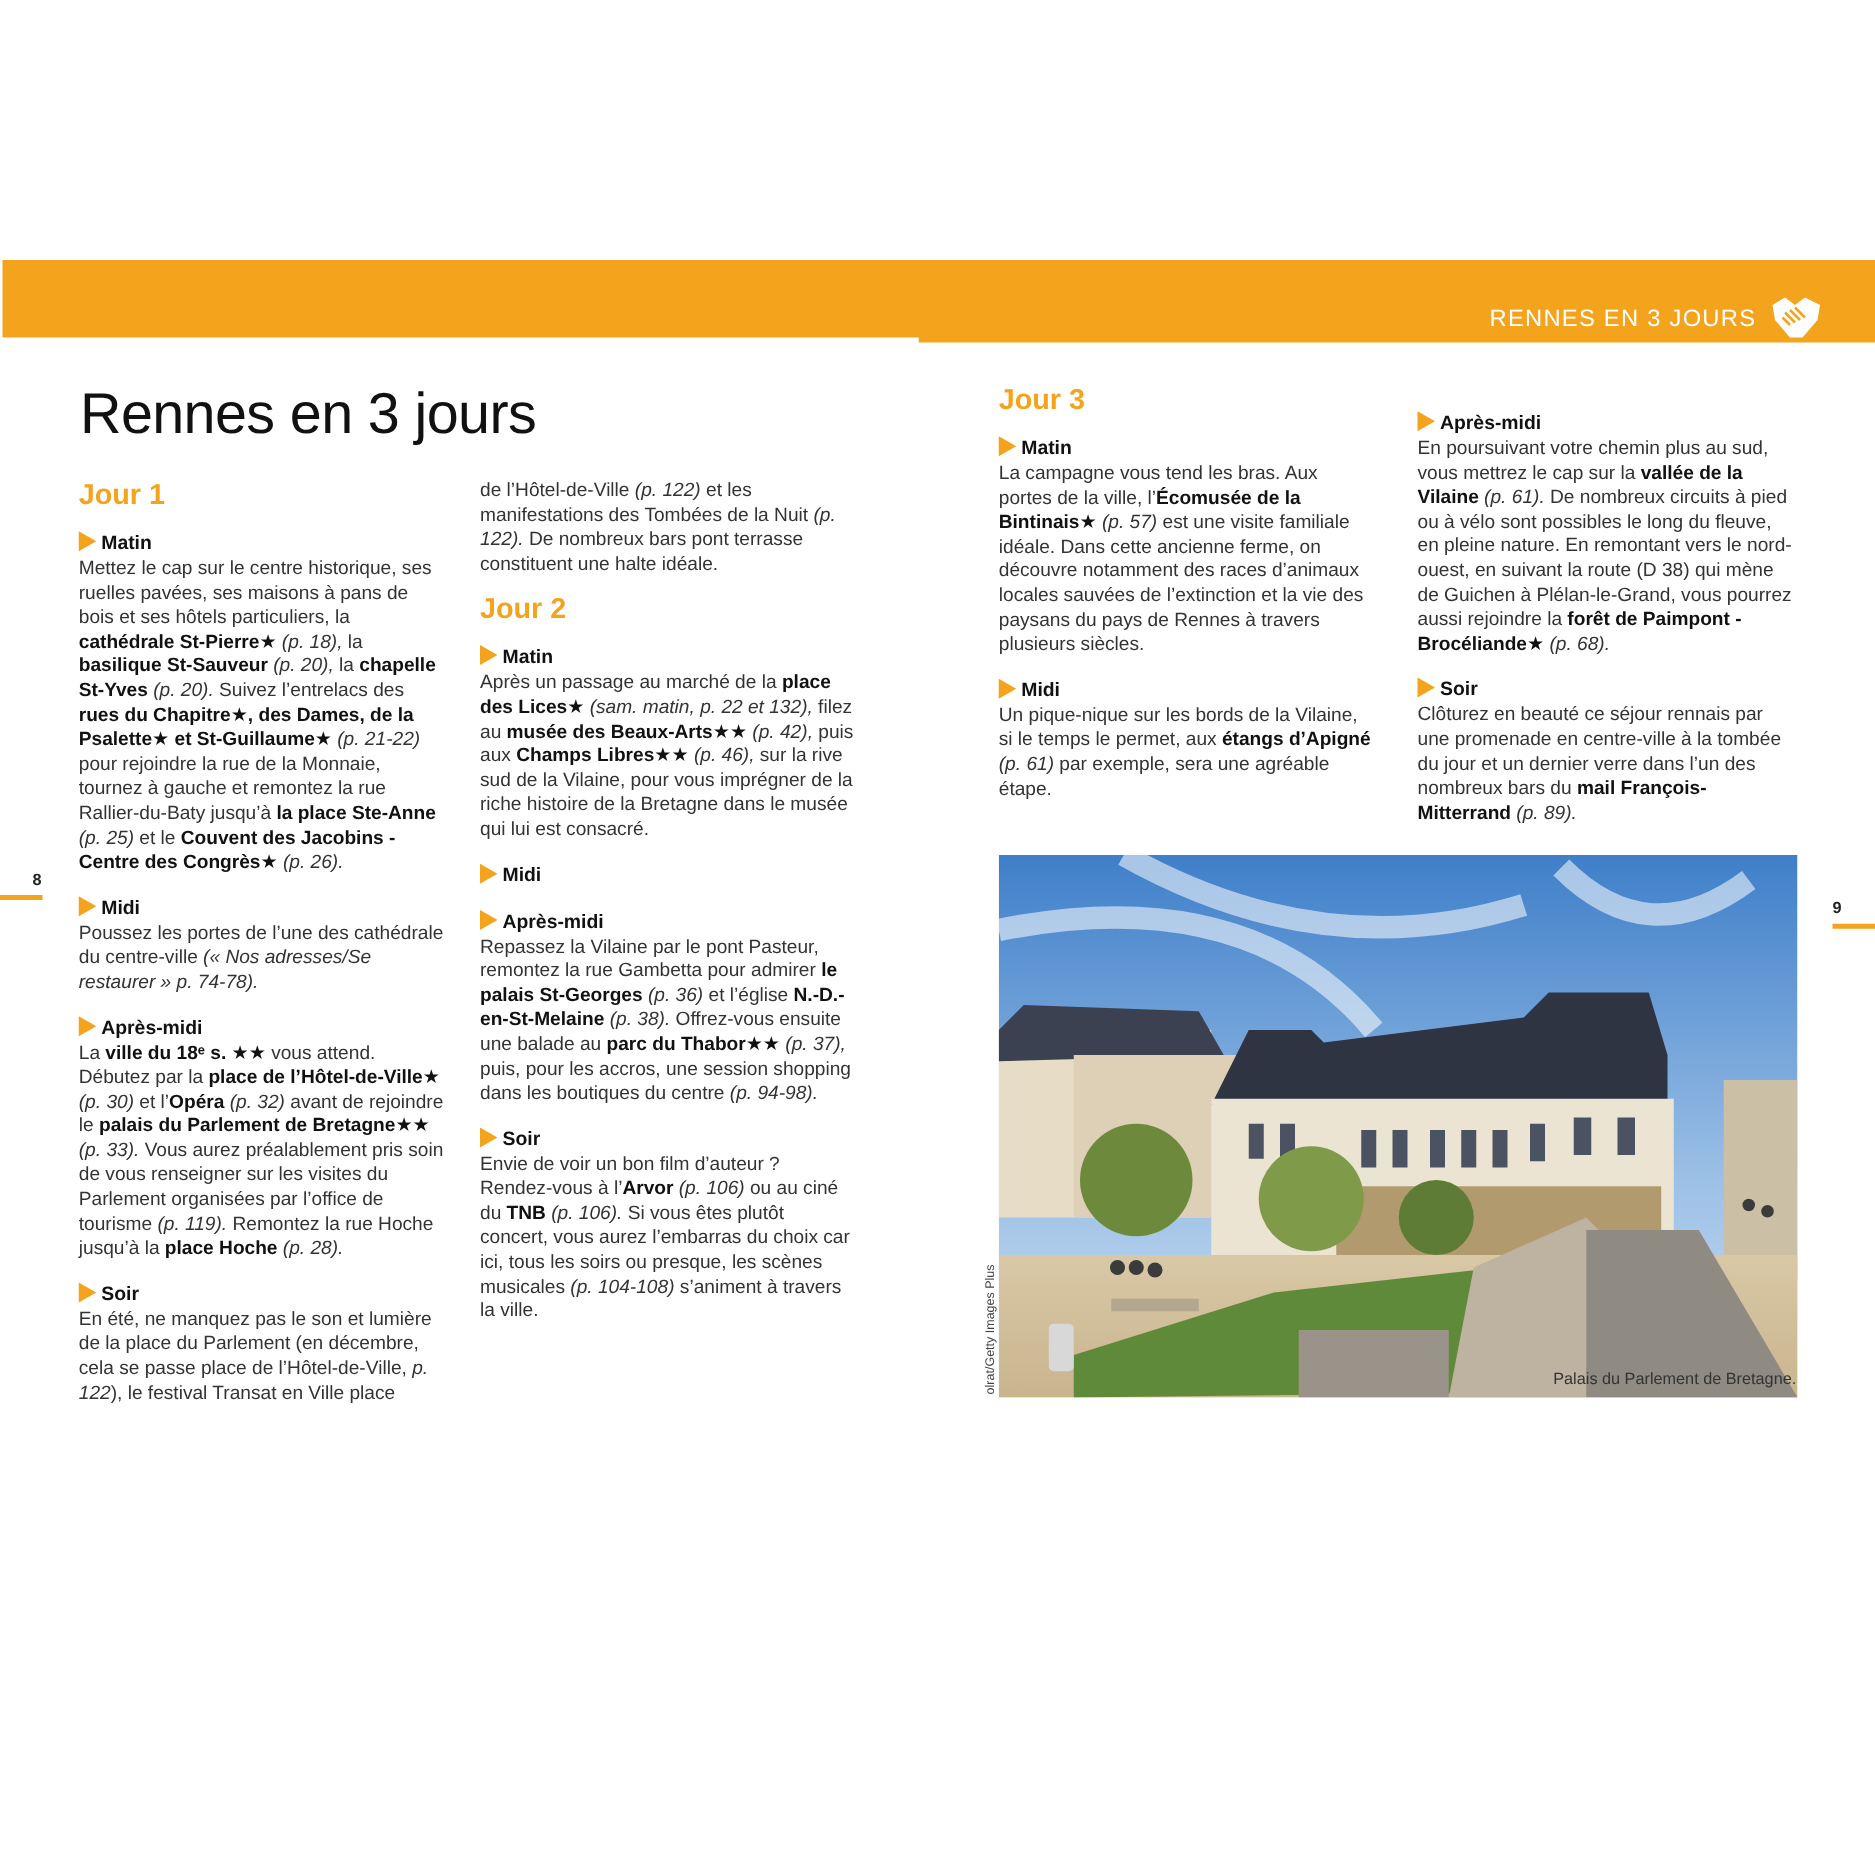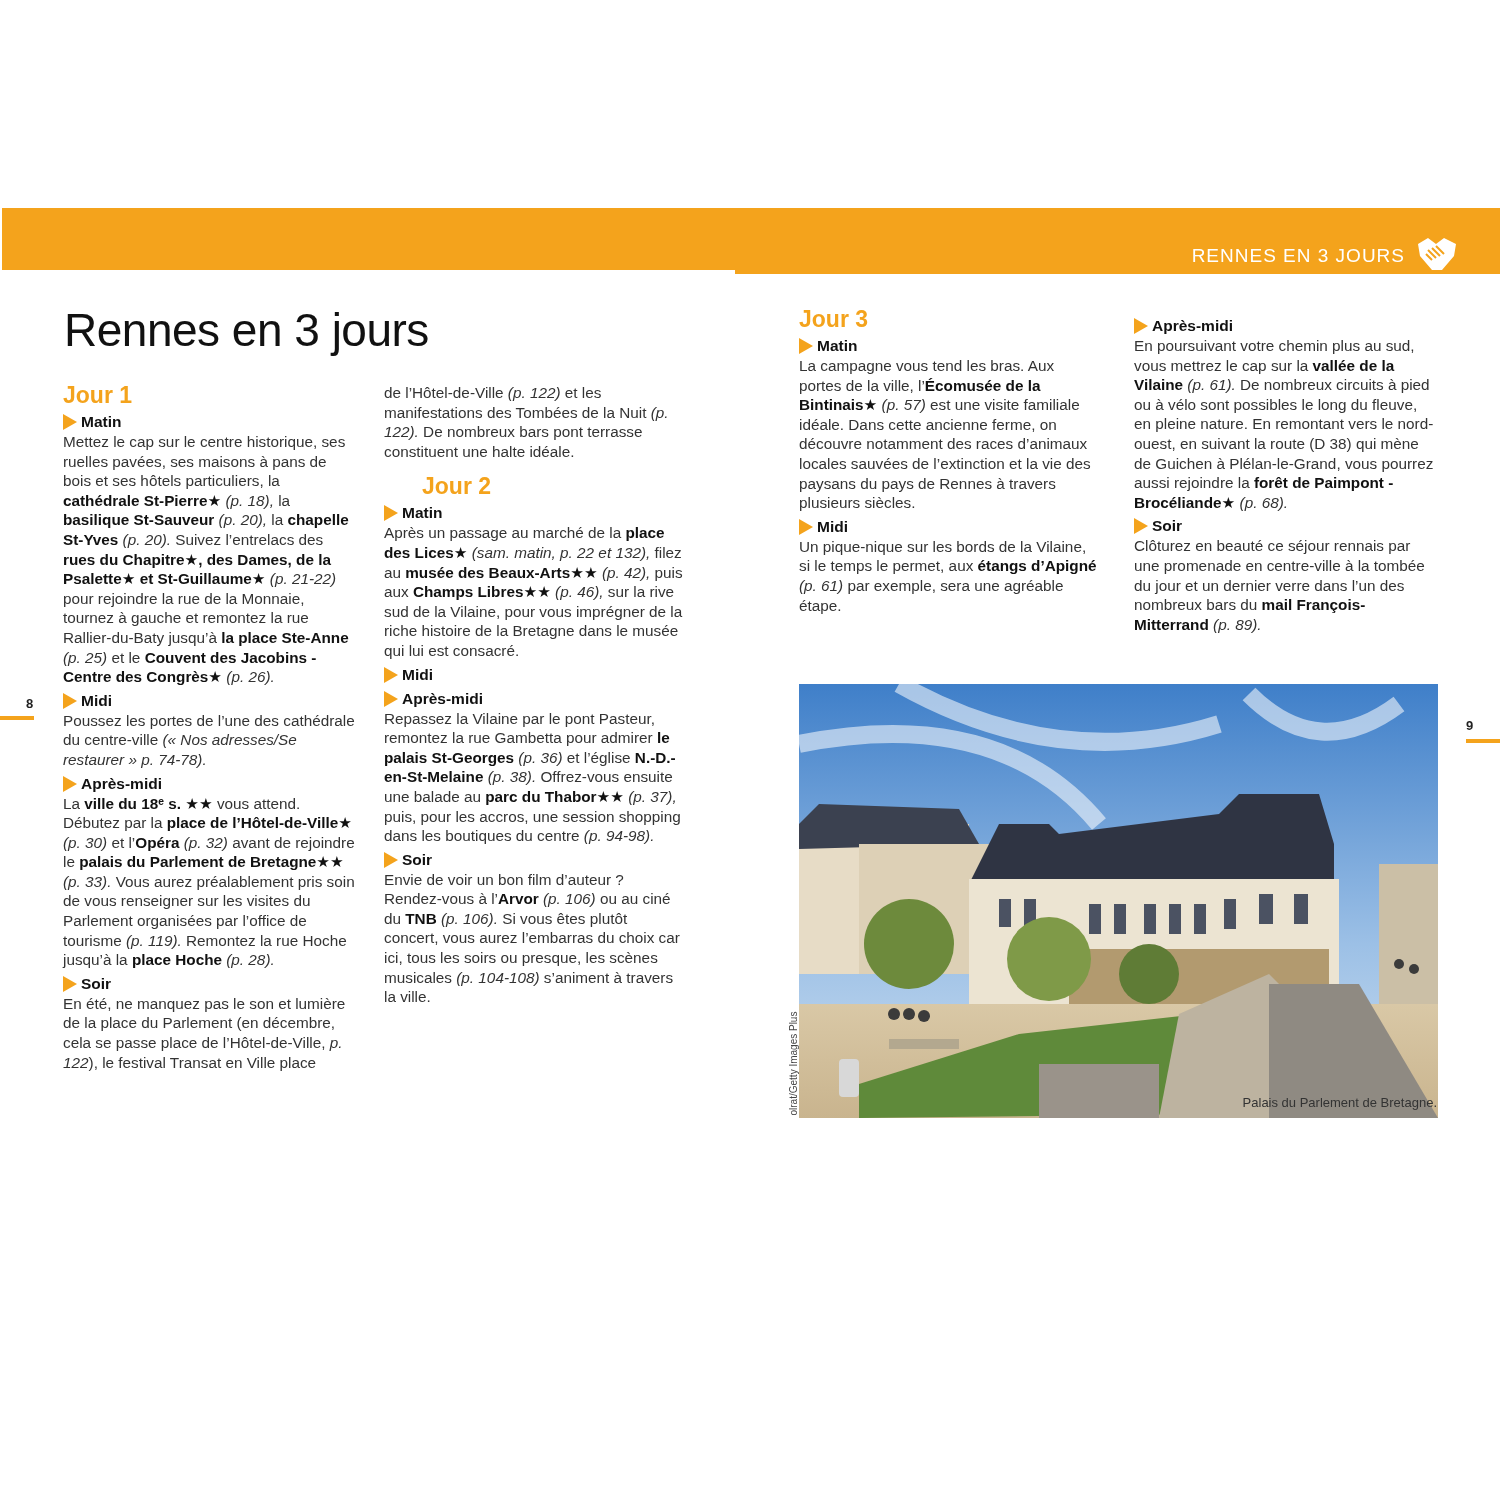--- a/index.html
+++ b/index.html
@@ -8,22 +8,22 @@
   .band-right{position:absolute;left:735px;top:208px;width:765px;height:66px;background:#f4a31c;}
   .running-head{position:absolute;right:95px;top:245px;color:#ffffff;font-size:19px;letter-spacing:1px;line-height:22px;}
   .handshake{position:absolute;left:1416px;top:236px;width:42px;height:36px;}
   .page-title{position:absolute;left:64px;top:300px;font-size:46px;color:#111;margin:0;font-weight:normal;line-height:60px;letter-spacing:-0.5px;}
   .col{position:absolute;font-size:15.3px;line-height:19.6px;color:#333;}
   .col1{left:63px;top:382px;width:295px;}
   .col2{left:384px;top:383px;width:300px;}
   .col3{left:799px;top:306px;width:300px;}
   .col4{left:1134px;top:312px;width:300px;}
   .day-title{color:#f4a31c;font-weight:bold;font-size:23px;line-height:26px;margin:0 0 4px 0;}
-  .col2 .day-title{margin-top:12px;margin-left:38px;}
-  .period{display:flex;align-items:center;font-weight:bold;font-size:15.5px;color:#111;line-height:20px;margin-top:4px;}
+  .col2 .day-title{margin-top:12px;}
+  .period{display:flex;align-items:flex-start;font-weight:bold;font-size:15.5px;color:#111;line-height:20px;margin-top:17px;}
   .tri{width:0;height:0;border-top:8px solid transparent;border-bottom:8px solid transparent;border-left:14px solid #f4a31c;margin-right:4px;}
   .para{margin:0 0 2px 0;}
   .para b{color:#111;font-weight:bold;}
   .para i{font-style:italic;}
   .pnum{position:absolute;font-size:13px;font-weight:bold;color:#222;}
   .pline{position:absolute;height:4px;background:#f4a31c;}
   .photo{position:absolute;left:799px;top:684px;width:639px;height:434px;overflow:hidden;}
   .credit{position:absolute;left:781px;top:1000px;width:20px;height:120px;}
   .credit span{position:absolute;left:-48px;top:50px;width:120px;transform:rotate(-90deg);font-size:10px;color:#444;white-space:nowrap;}
   .caption{position:absolute;right:63px;top:1095px;font-size:13px;color:#333;}

